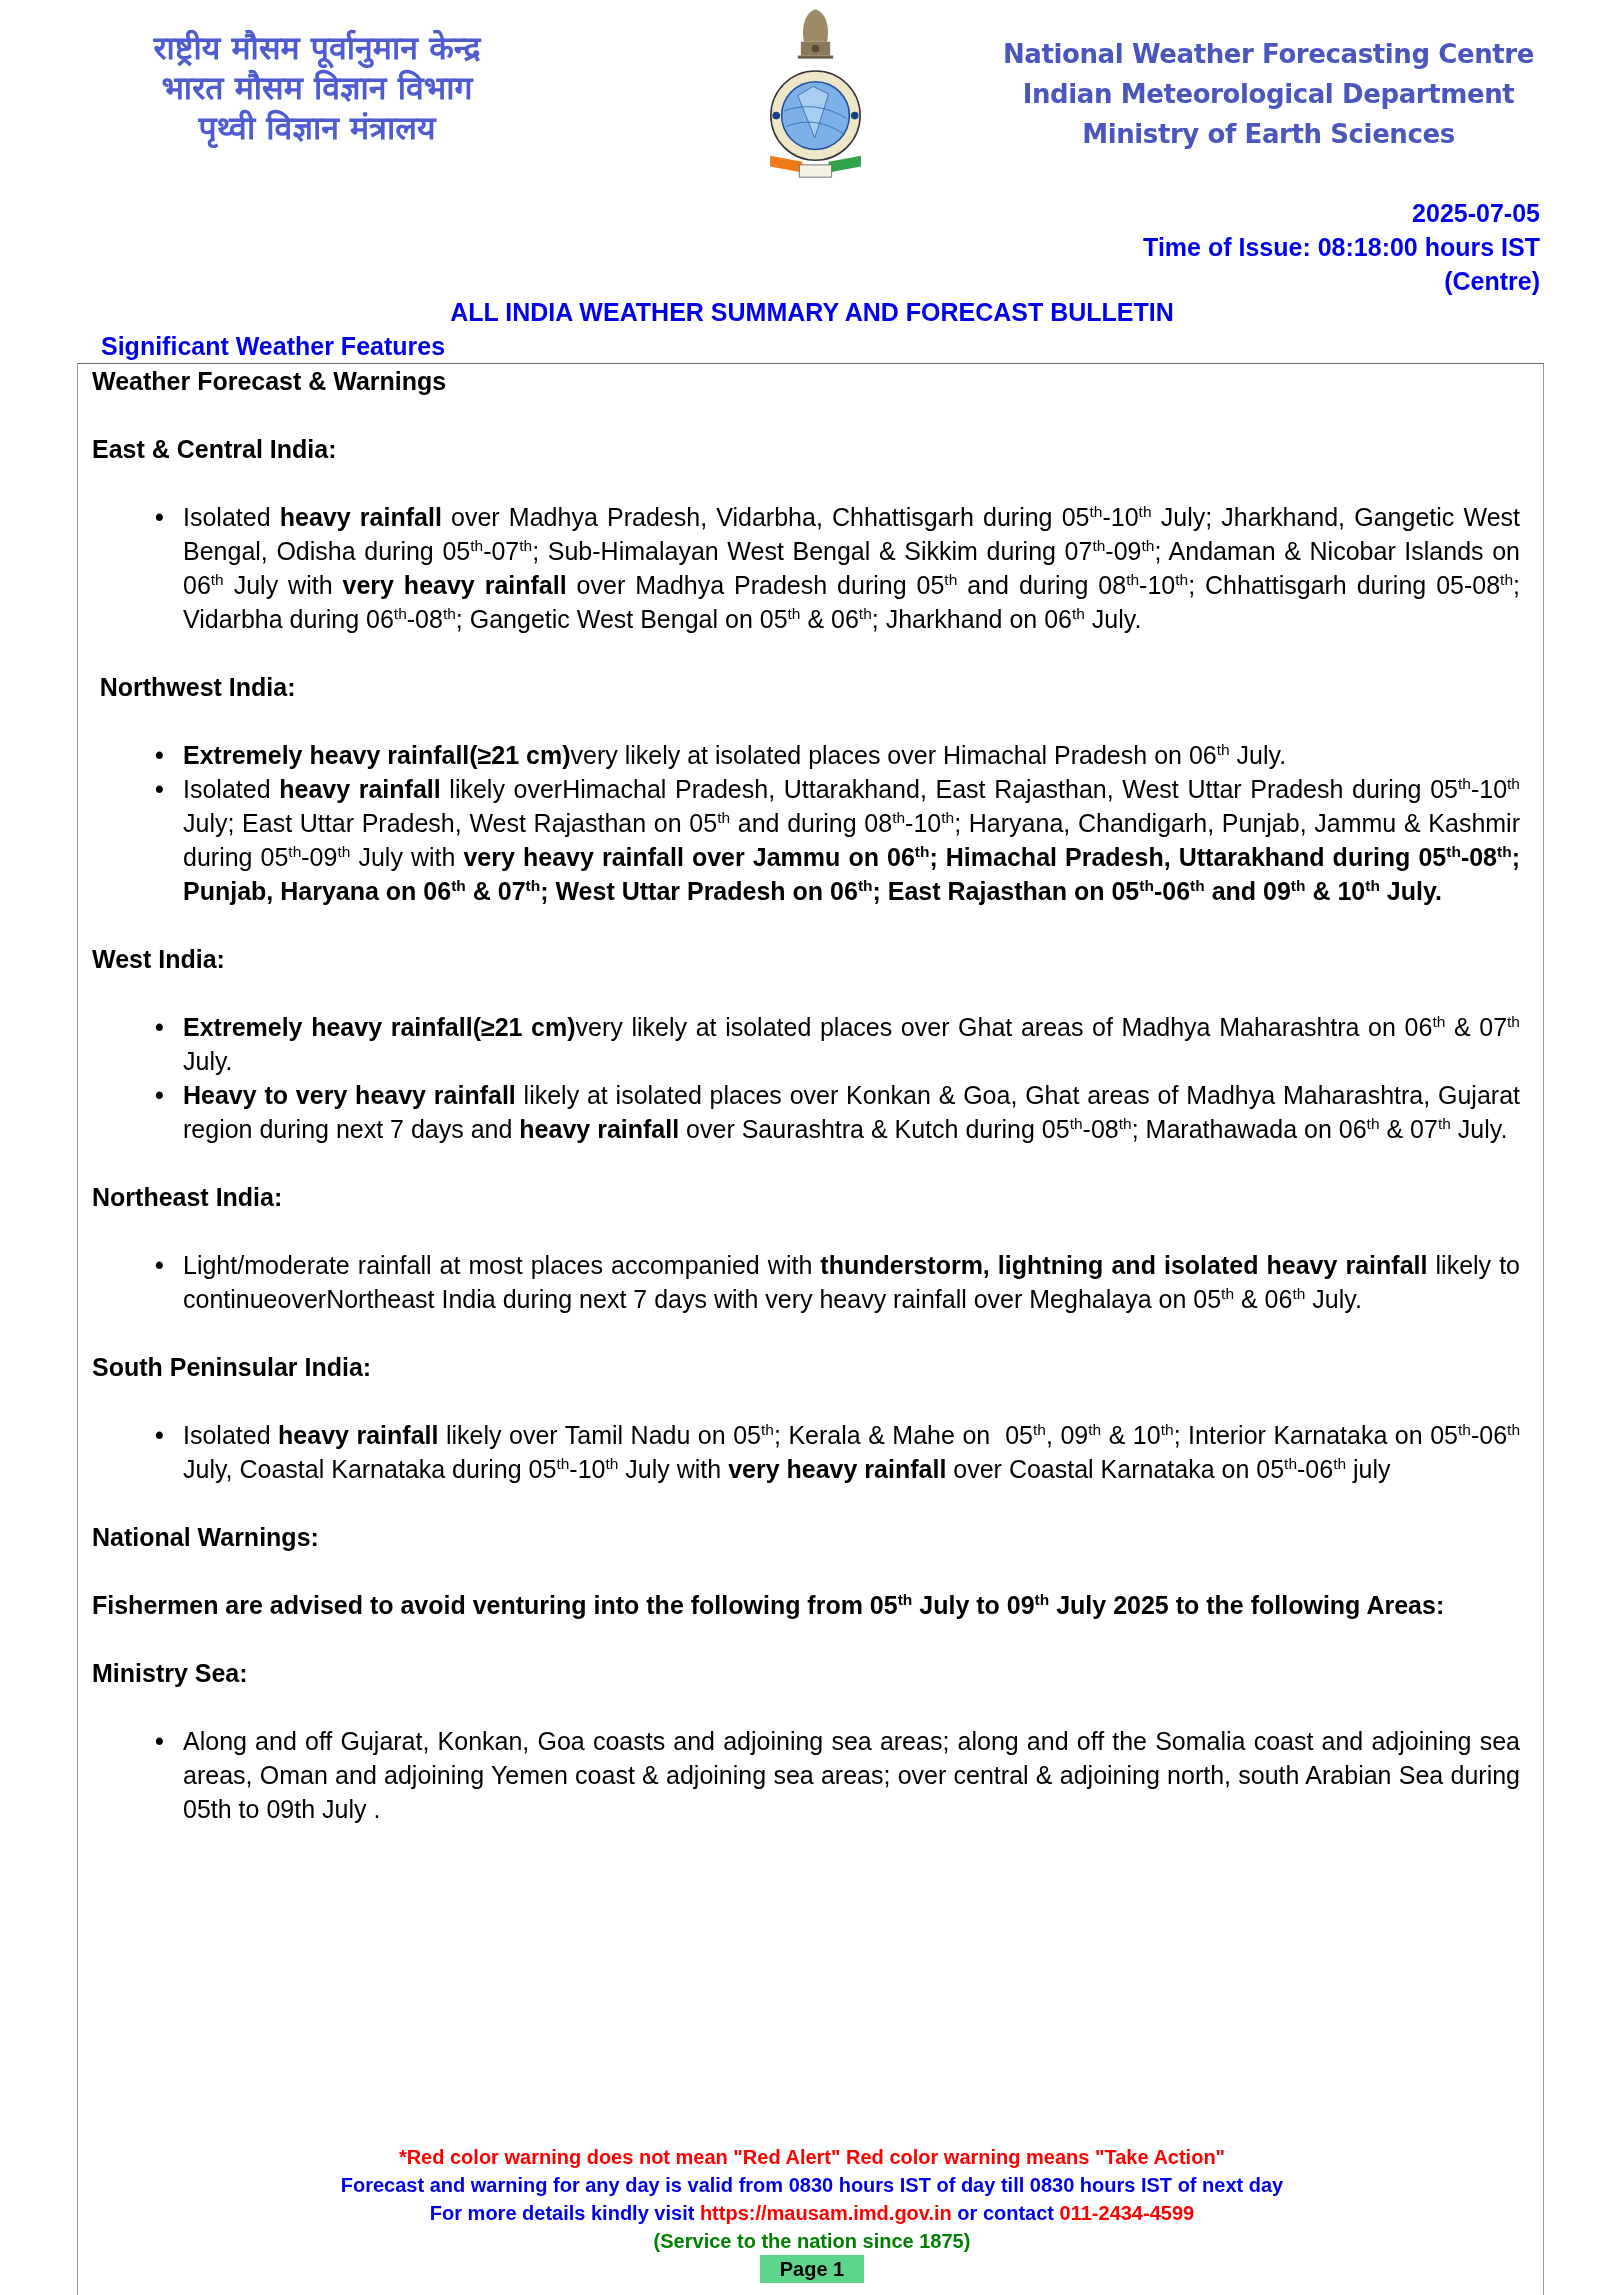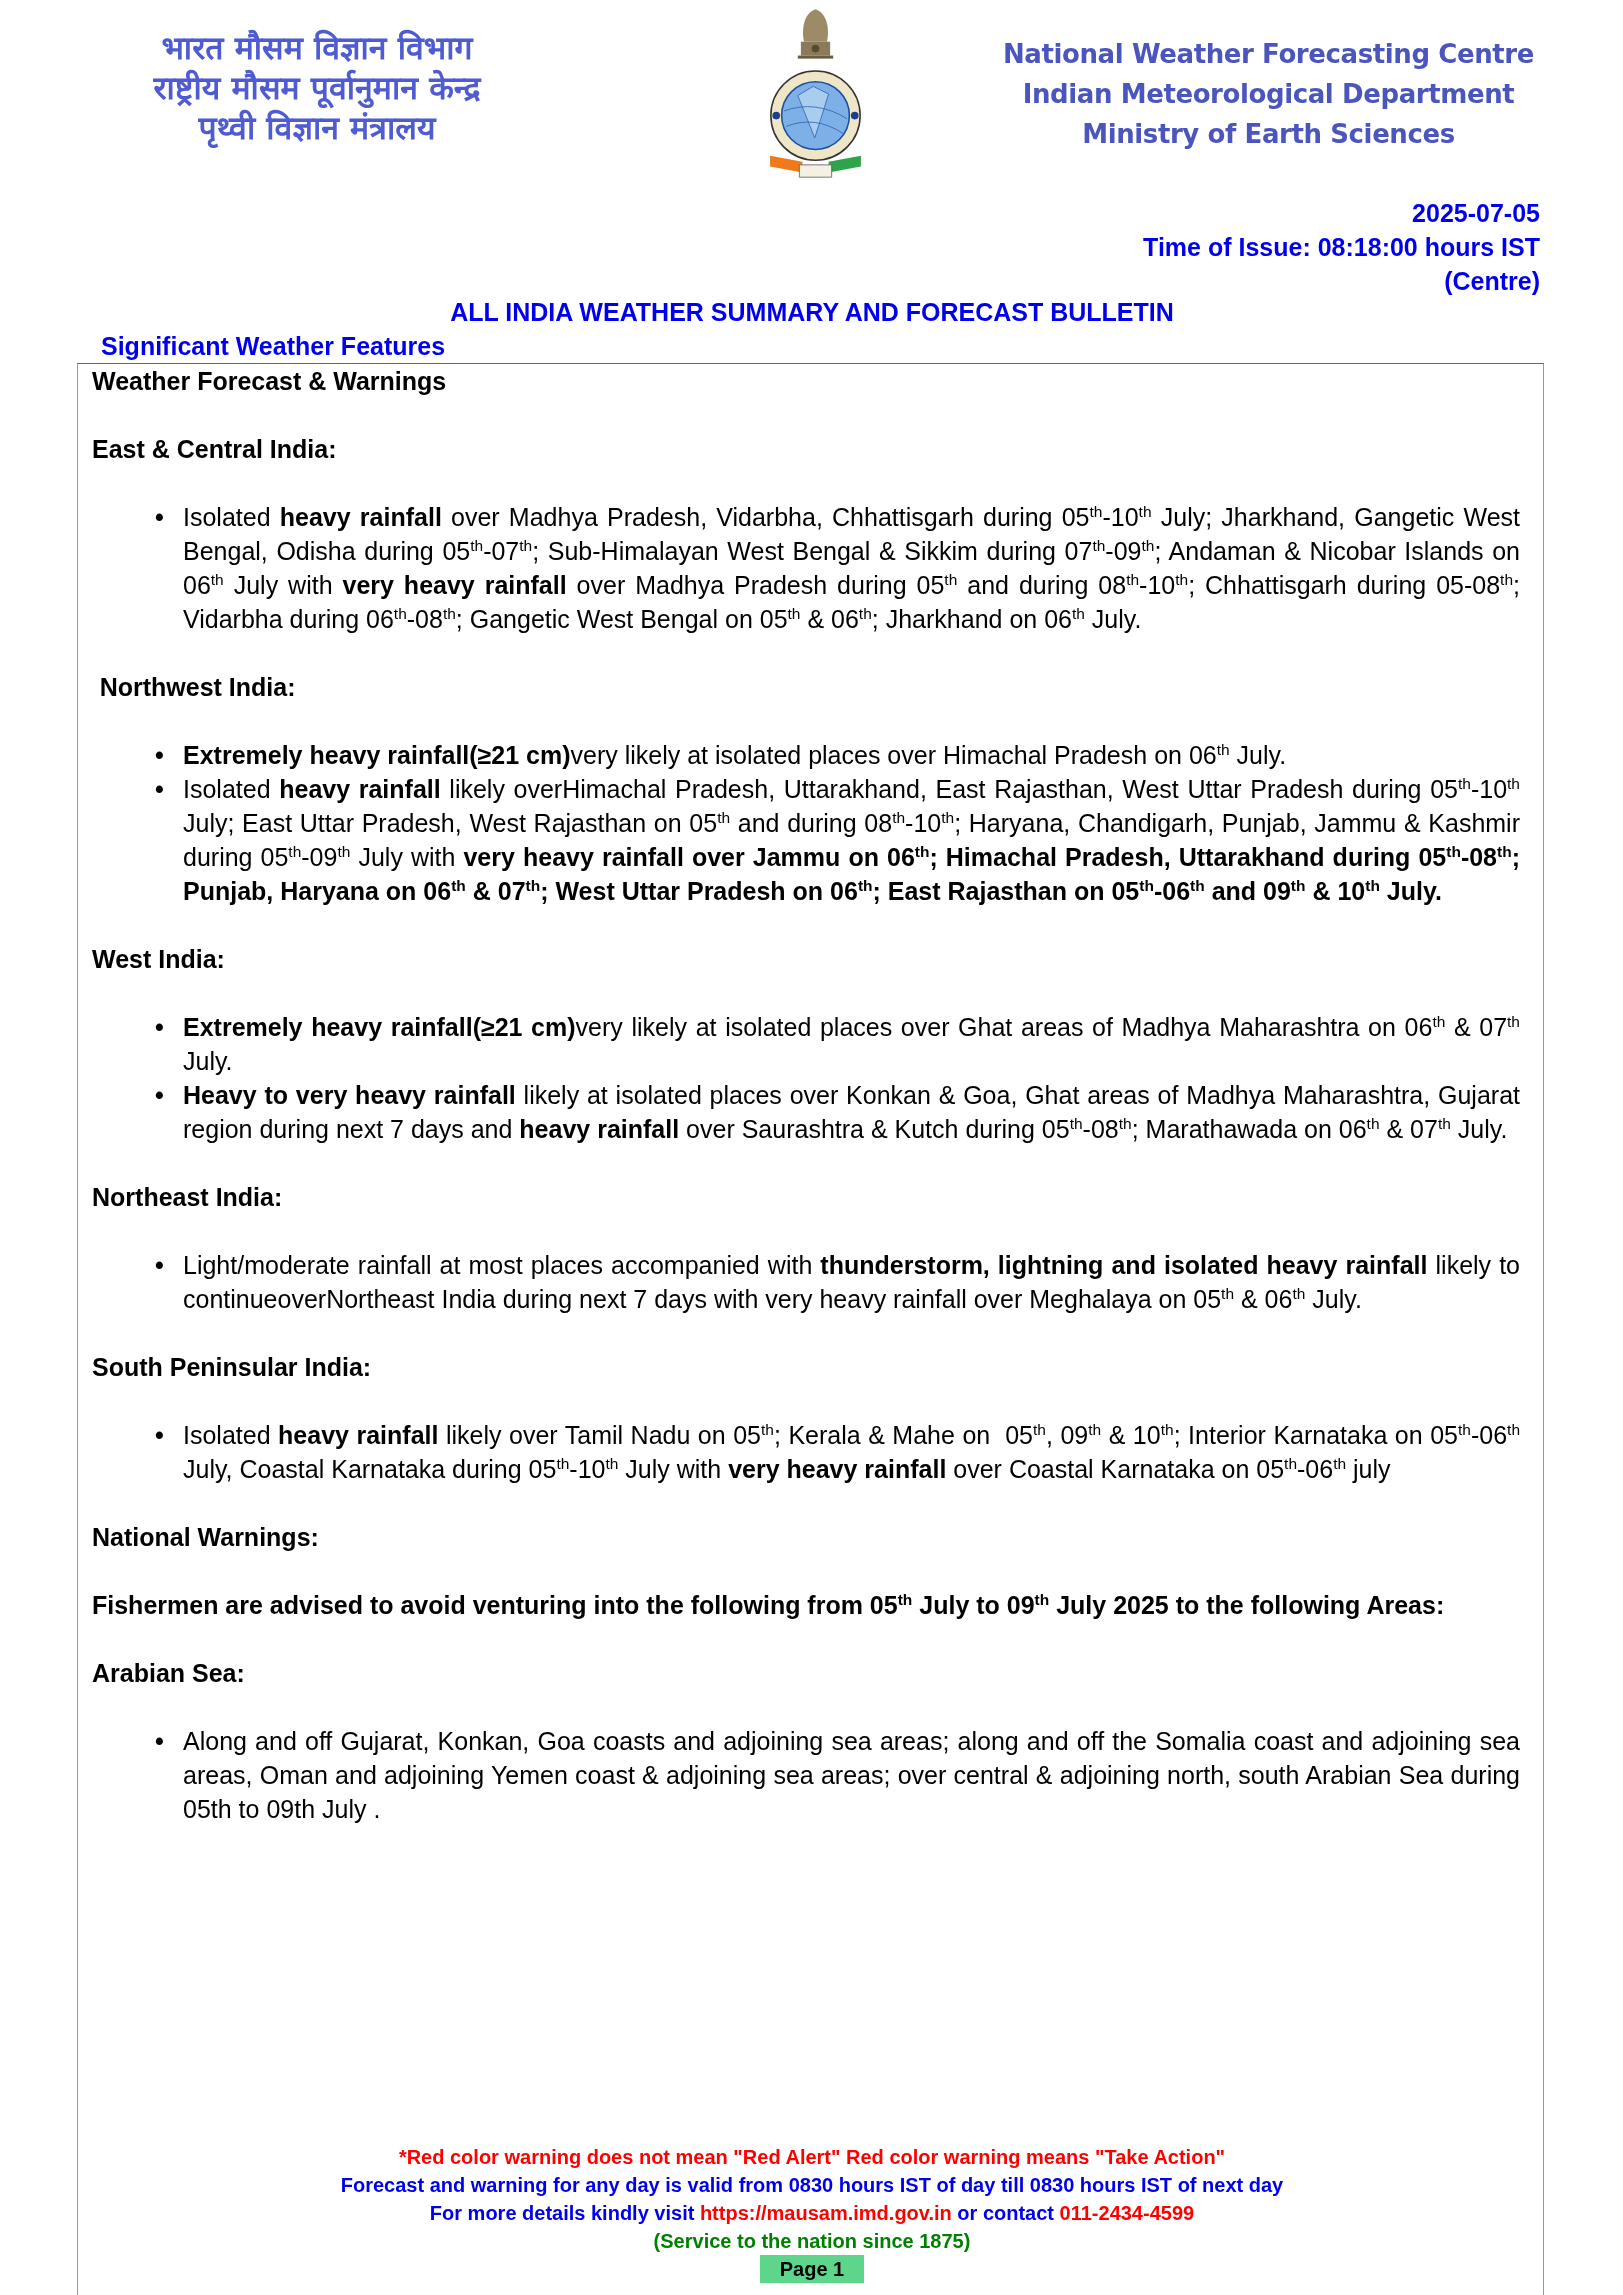--- a/index.html
+++ b/index.html
@@ -40,22 +40,22 @@
   .f-red { color: #ff0000; }
   .f-blue { color: #0000ee; }
   .f-green { color: #008000; }
   .page-badge { display: inline-block; background: #5dd68c; color: #000; padding: 0 20px;
                 font-size: 20px; line-height: 28px; }
 </style>
 </head>
 <body>
 
 <div class="hdr-hindi">
+  <div>राष्ट्रीय मौसम पूर्वानुमान केन्द्र</div>
   <div>भारत मौसम विज्ञान विभाग</div>
-  <div>राष्ट्रीय मौसम पूर्वानुमान केन्द्र</div>
   <div>पृथ्वी विज्ञान मंत्रालय</div>
 </div>
 
 <svg class="logo" viewBox="0 0 126 232">
   <g>
     <rect x="44" y="50" width="38" height="18" fill="#8a7a5a"></rect>
     <path d="M48 50 C44 30 50 12 63 8 C76 12 82 30 78 50 Z" fill="#9c8b66"></path>
     <circle cx="63" cy="59" r="5" fill="#5a4b30"></circle>
     <rect x="40" y="68" width="46" height="4" fill="#6d5d40"></rect>
   </g>
@@ -125,21 +125,21 @@
     <div class="gap"></div>
     <ul>
       <li>Isolated <b>heavy rainfall</b> likely over Tamil Nadu on 05<sup>th</sup>; Kerala &amp; Mahe on &nbsp;05<sup>th</sup>, 09<sup>th</sup> &amp; 10<sup>th</sup>; Interior Karnataka on 05<sup>th</sup>-06<sup>th</sup> July, Coastal Karnataka during 05<sup>th</sup>-10<sup>th</sup> July with <b>very heavy rainfall</b> over Coastal Karnataka on 05<sup>th</sup>-06<sup>th</sup> july</li>
     </ul>
     <div class="gap"></div>
 
     <p class="h">National Warnings:</p>
     <div class="gap"></div>
     <p class="para" style="margin:0"><span>Fishermen are advised to avoid venturing into the following from 05</span><sup>th</sup><span> July to 09</span><sup>th</sup><span> July 2025 to the following Areas:</span></p>
     <div class="gap"></div>
-    <p class="h">Arabian Sea:</p>
+    <p class="h">Ministry Sea:</p>
     <div class="gap"></div>
     <ul>
       <li>Along and off Gujarat, Konkan, Goa coasts and adjoining sea areas; along and off the Somalia coast and adjoining sea areas, Oman and adjoining Yemen coast &amp; adjoining sea areas; over central &amp; adjoining north, south Arabian Sea during 05th to 09th July .</li>
     </ul>
   </div>
 </div>
 
 <div class="footer">
   <div class="f-red">*Red color warning does not mean "Red Alert" Red color warning means "Take Action"</div>
   <div class="f-blue">Forecast and warning for any day is valid from 0830 hours IST of day till 0830 hours IST of next day</div>

